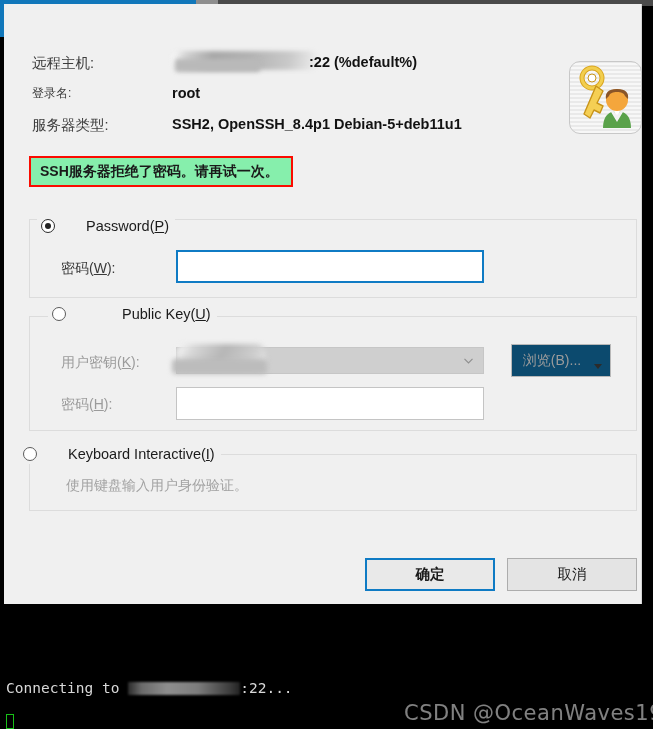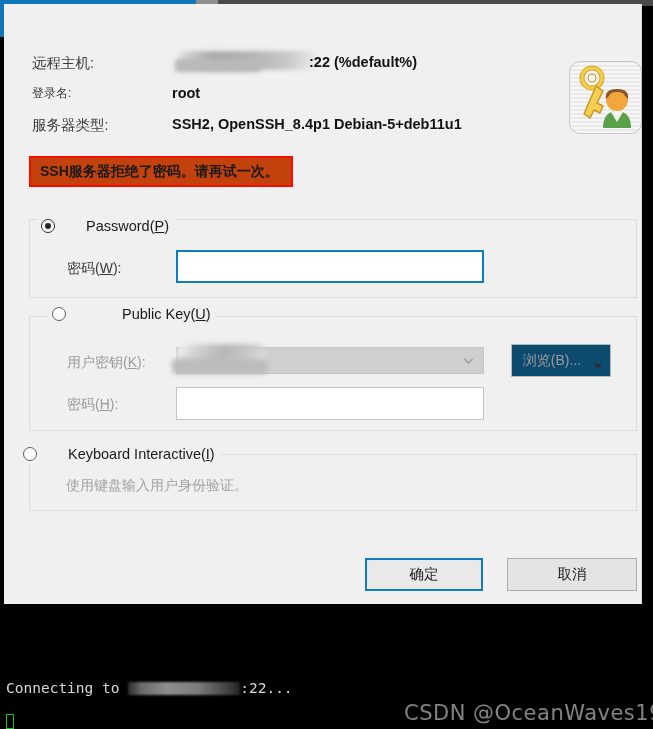--- a/index.html
+++ b/index.html
@@ -180,21 +180,21 @@
 
   
   .error-box {
     position: absolute;
     left: 25px;
     top: 152px;
     width: 264px;
     height: 31px;
     border: 2px solid #fb0b00;
     box-sizing: border-box;
-    background: #c2410c;
+    background: #86efac;
   }
   .error-text {
     position: absolute;
     left: 9px;
     top: 5px;
     font-size: 14px;
     font-weight: bold;
     color: #1a1a1a;
     white-space: nowrap;
   }
@@ -247,21 +247,20 @@
     white-space: nowrap;
     margin-left: 24px;
   }
   .radio-label u { text-decoration: underline; }
 
   .field-label {
     position: absolute;
     font-size: 14px;
     color: #3a3a3a;
     white-space: nowrap;
-    margin-left: 6px;
   }
   .field-label.dim { color: #9b9b9b; }
 
   .textinput {
     position: absolute;
     box-sizing: border-box;
     background: #ffffff;
     border: 1px solid #c4c4c4;
   }
   .textinput.focused { border: 2px solid #0f7bc4; }
@@ -339,21 +338,21 @@
     color: #1b1b1b;
     display: flex;
     align-items: center;
     justify-content: center;
     cursor: default;
   }
   .btn.primary {
     border: 2px solid #0f7bc4;
     background: #e9e9e9;
   }
-  .btn-ok     { left: 361px; top: 554px; width: 118px; height: 33px; }
+  .btn-ok     { left: 361px; top: 554px; width: 130px; height: 33px; font-weight: bold; }
   .btn-cancel { left: 503px; top: 554px; width: 130px; height: 33px; }
 </style>
 </head>
 <body>
 
 <div id="root">
 
   <div class="terminal">
     <div class="term-lines">
       <div class="term-line"><span>Connecting to </span><span class="term-redact"></span><span>:22...</span></div>

